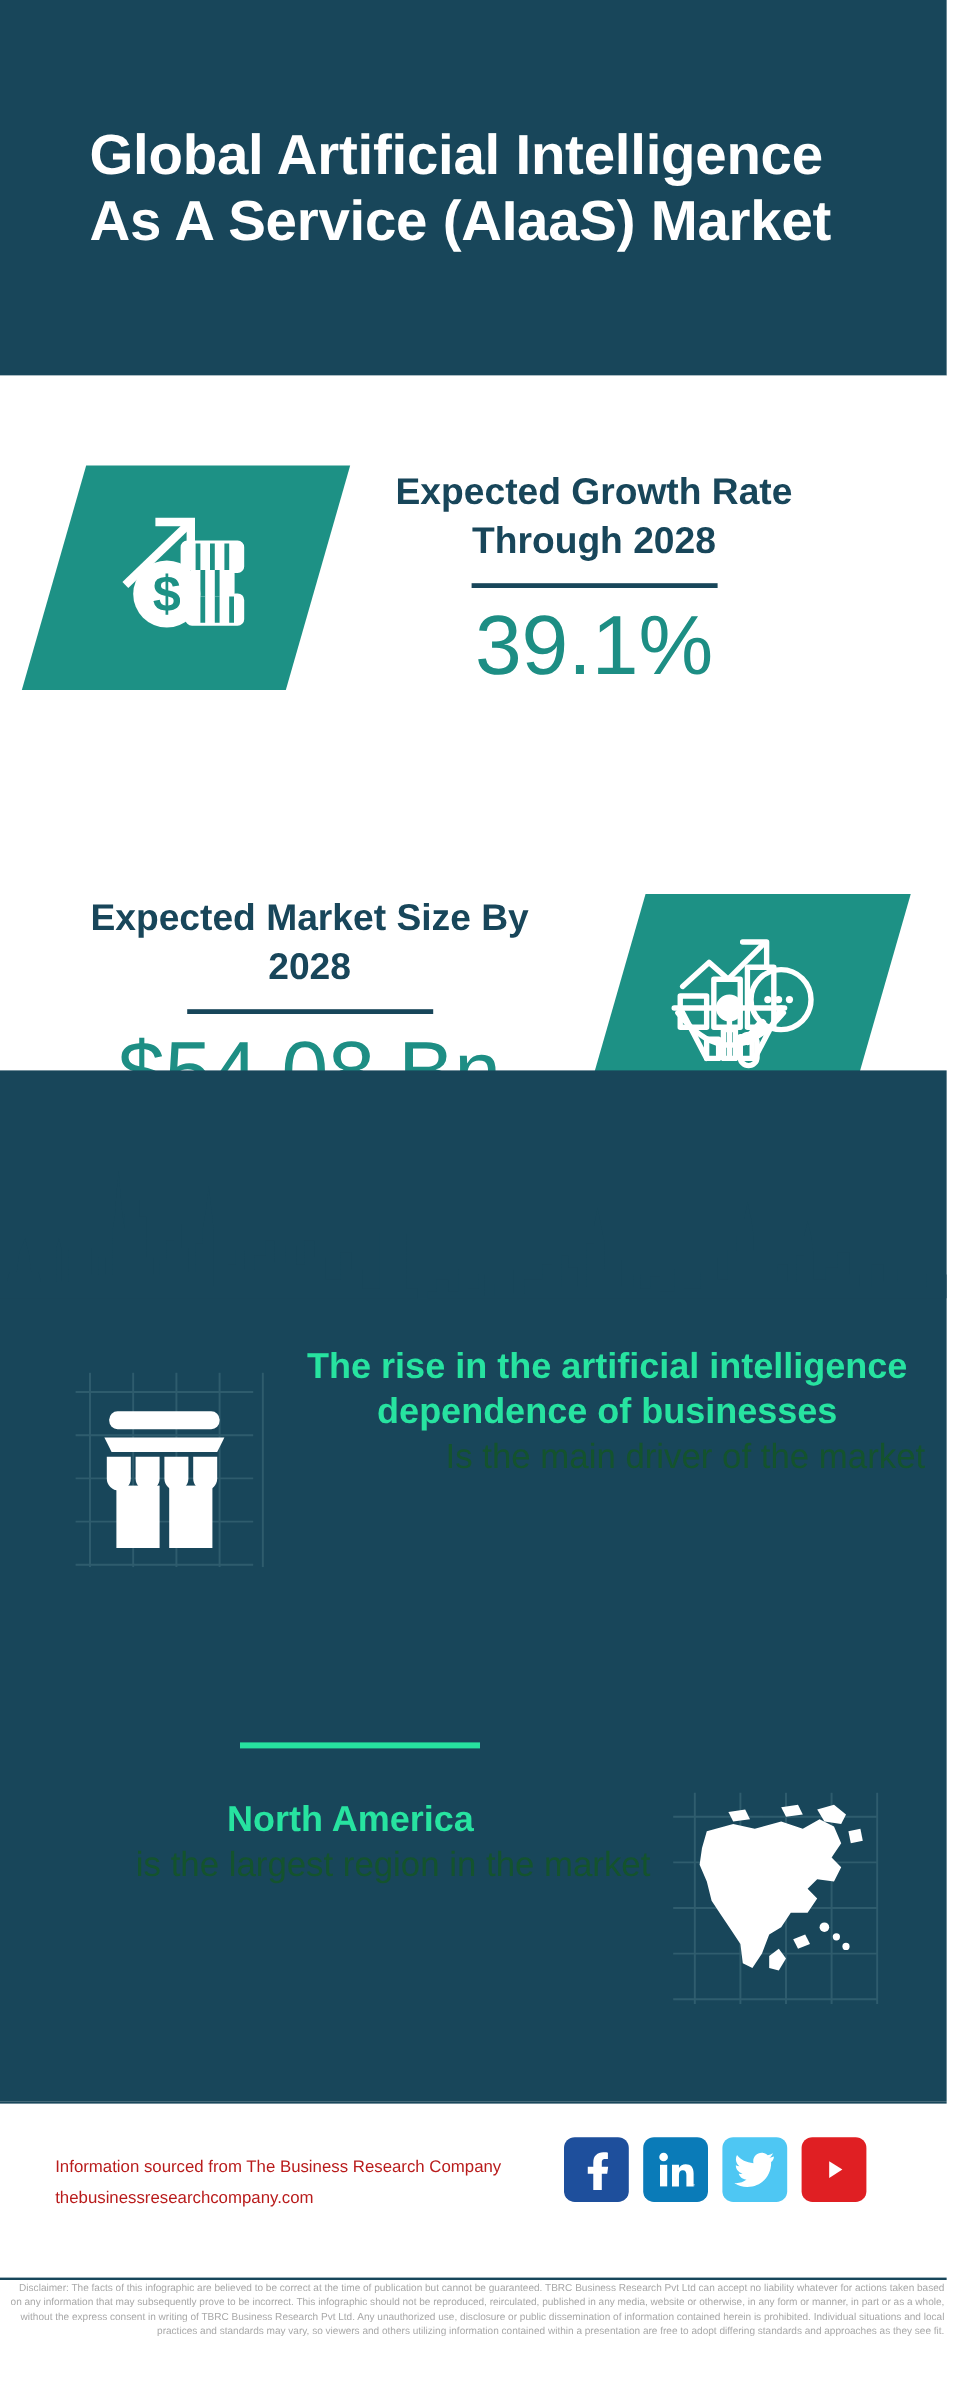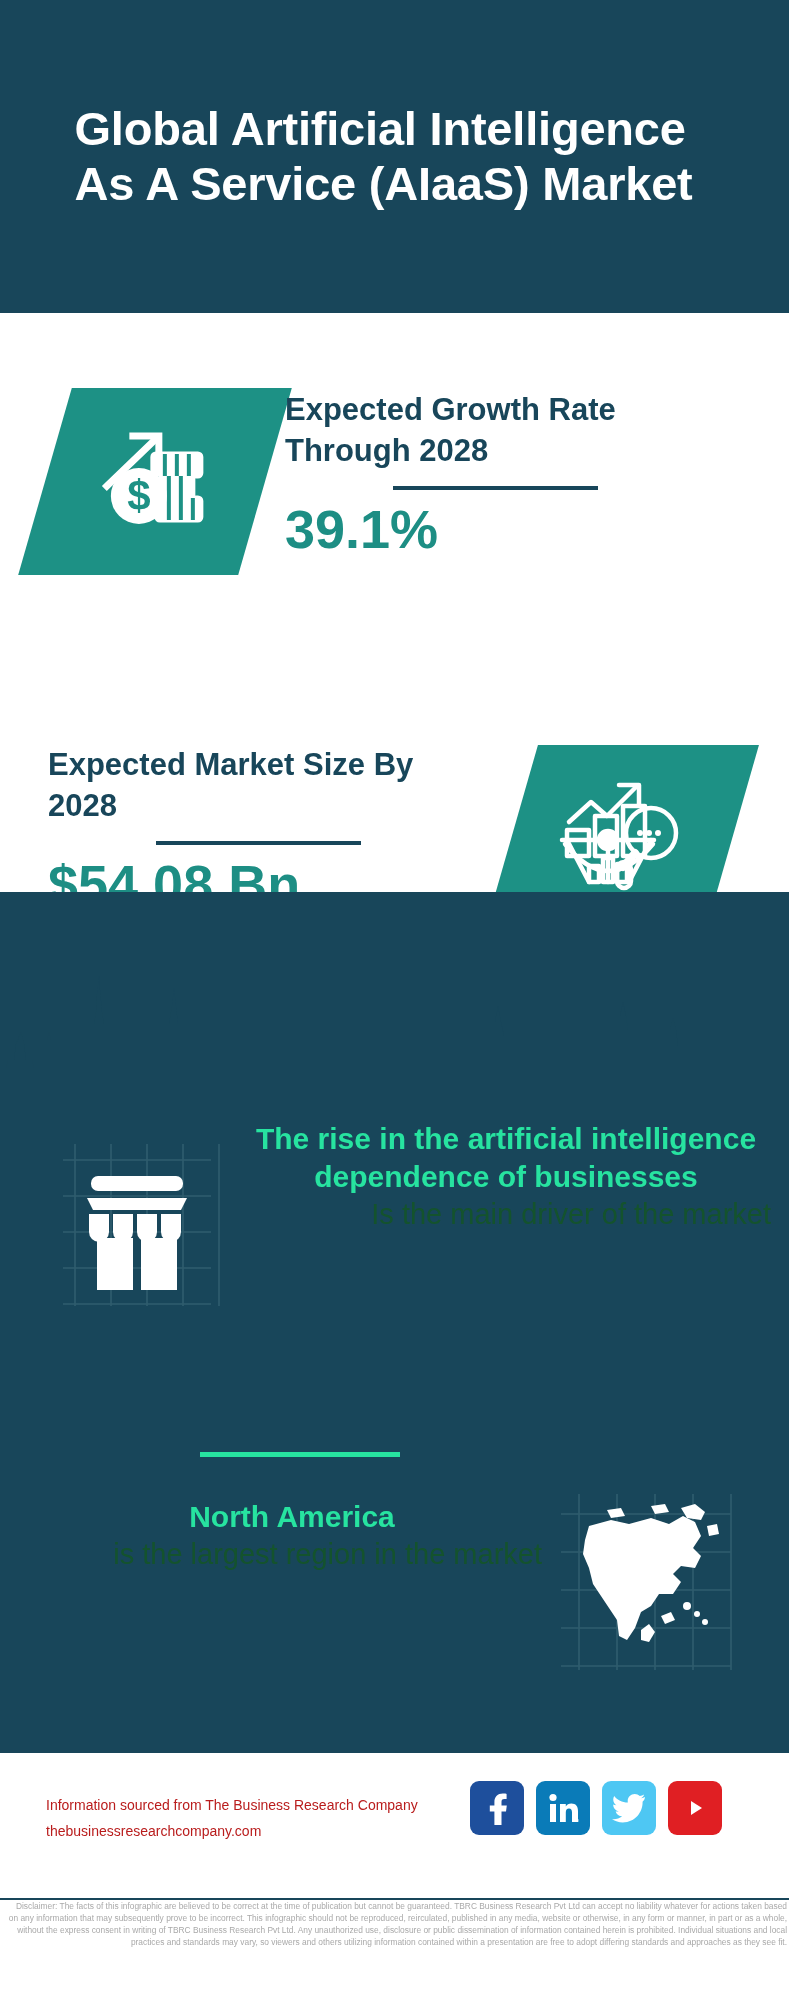--- a/index.html
+++ b/index.html
@@ -82,37 +82,38 @@
     left: 511px;
     top: 745px;
     width: 221px;
     height: 188px;
     transform: skewX(-16deg);
   }
   .para-2 .ico { transform: skewX(16deg); }
 
   .block-text {
     position: absolute;
+    text-align: center;
   }
   .stat-label {
     color: #18465a;
     font-size: 31px;
     font-weight: bold;
     line-height: 1.32;
   }
   .stat-rule {
     height: 4px;
     background: #18465a;
     margin: 14px auto 10px auto;
     width: 205px;
   }
   .stat-value {
     color: #1d8e84;
-    font-size: 54px;
-    font-weight: bold;
+    font-size: 70px;
+    font-weight: normal;
     line-height: 1.1;
   }
 
   .growth-text {
     left: 285px;
     top: 390px;
     width: 420px;
   }
   .size-text {
     left: 48px;

